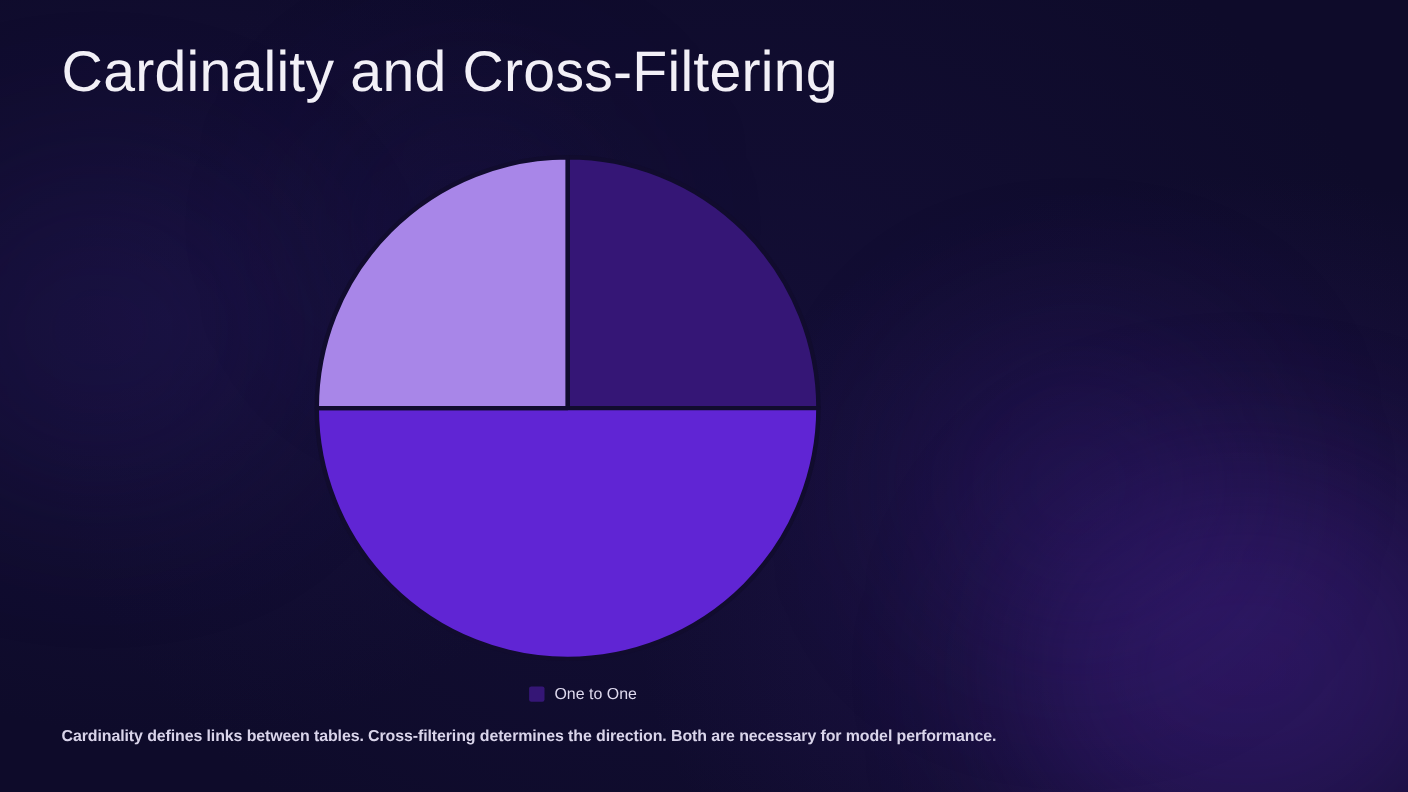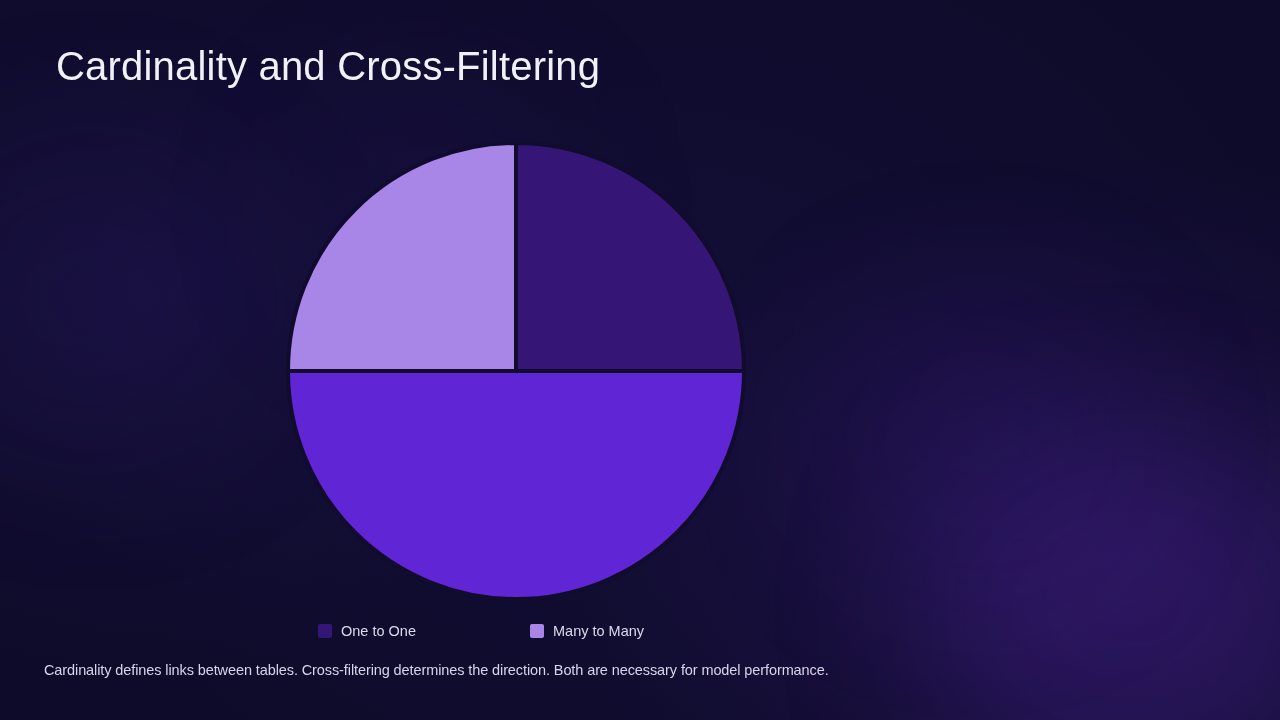--- a/index.html
+++ b/index.html
@@ -35,21 +35,21 @@
   .bg-blob.b1 { width: 420px; height: 360px; right: -60px; bottom: -70px; background: rgba(74,34,150,0.30); }
   .bg-blob.b2 { width: 300px; height: 280px; right: 150px; bottom: 140px; background: rgba(52,24,118,0.22); }
   .bg-blob.b3 { width: 340px; height: 300px; left: -80px; top: 150px;  background: rgba(36,22,92,0.22); }
   .bg-blob.b4 { width: 260px; height: 230px; left: 300px; top: 90px;   background: rgba(34,21,86,0.16); }
 
   
   #page-title {
     position: absolute;
     left: 56px;
     top: 40px;
-    font-size: 40px;
+    font-size: 52px;
     line-height: 52px;
     font-weight: 400;
     color: #f2f0f7;
     letter-spacing: 0.2px;
     white-space: nowrap;
   }
 
   
   #chart-area {
     position: absolute;
@@ -72,46 +72,47 @@
     display: flex;
     align-items: center;
     justify-content: center;
     gap: 0px;
   }
   .legend-item {
     display: flex;
     align-items: center;
     gap: 9px;
     width: 212px;
-    justify-content: flex-start;
+    justify-content: center;
   }
   .legend-swatch {
     width: 14px;
     height: 14px;
     border-radius: 2px;
     flex: 0 0 auto;
     display: block;
   }
   .legend-label {
     font-size: 14.5px;
     line-height: 18px;
     color: #ded9ee;
     white-space: nowrap;
   }
 
   
   #caption {
     position: absolute;
-    left: 44px;
+    left: 56px;
     top: 659px;
     font-size: 14.5px;
     line-height: 22px;
     color: #d9d4ea;
     letter-spacing: -0.1px;
     white-space: nowrap;
+    font-weight: bold;
   }
 </style>
 </head>
 <body>
 
 <div id="slide-root">
 
   <div class="bg-blob b1"></div>
   <div class="bg-blob b2"></div>
   <div class="bg-blob b3"></div>
@@ -136,22 +137,18 @@
   </div>
 
   <div id="chart-legend">
 
     <div class="legend-item">
       <span class="legend-swatch" style="background: rgb(53, 22, 118);"></span>
       <span class="legend-label">One to One</span>
     </div>
 
 
-    <div class="legend-item">
-      <span class="legend-swatch" style="background: rgb(168, 134, 232);"></span>
-      <span class="legend-label">Many to Many</span>
-    </div>
 
   </div>
 
   <div id="caption">Cardinality defines links between tables. Cross-filtering determines the direction. Both are necessary for model performance.</div>
 
 </div>
 
 </body></html>

